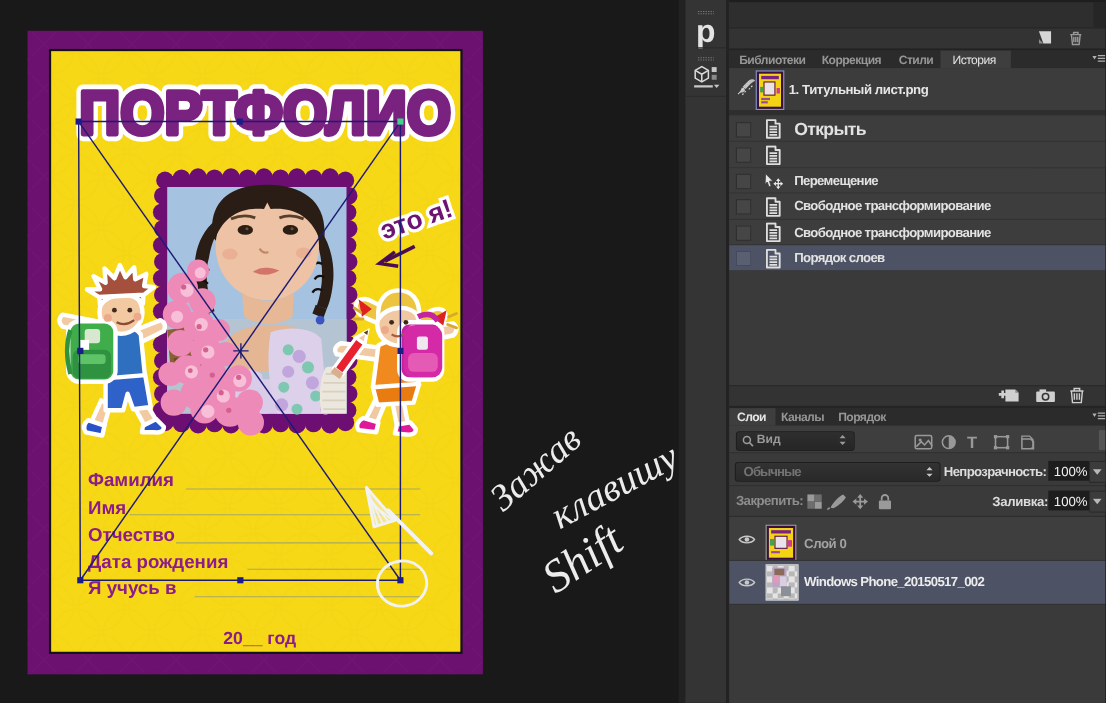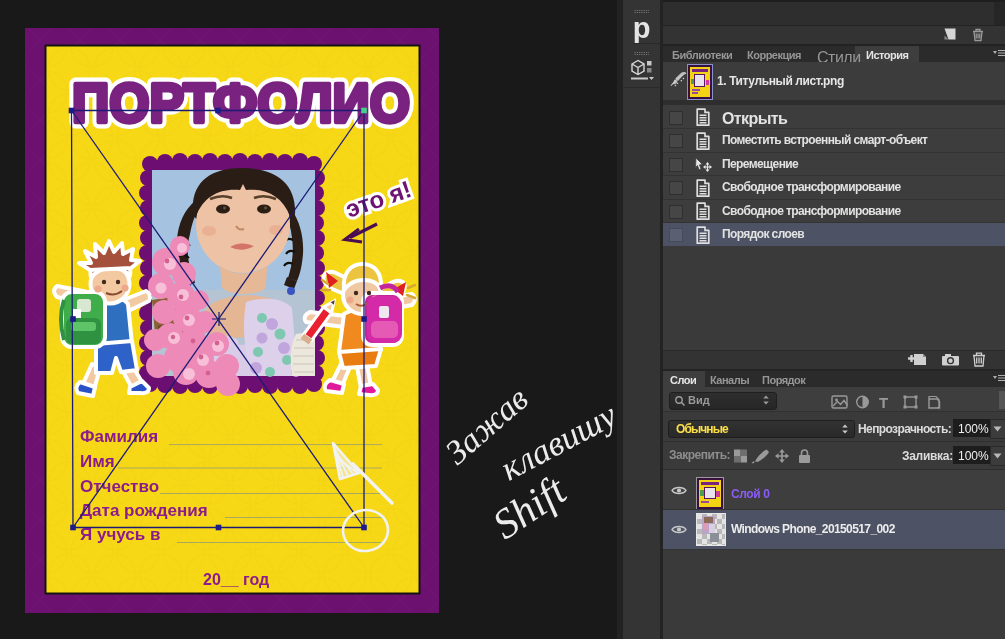--- a/index.html
+++ b/index.html
@@ -352,22 +352,22 @@
     <path d="M33 5.5 h10 M36 5 v-1.5 h4 V5 M34 5.5 l1 9 h6 l1 -9"></path>
     <path d="M36.2 7.5 v5 M38 7.5 v5 M39.8 7.5 v5"></path>
   </g>
 </svg>
 <div class="abs" style="left:663px;top:44px;width:342px;height:2px;background:#222"></div>
 
 <div class="abs" style="left:663px;top:46px;width:342px;height:16px;background:#2b2b2b"></div>
 <div class="abs" style="left:855px;top:46px;width:64px;height:16px;background:#3e3e3e"></div>
 <div class="txt" style="left:672px;top:49px;font-size:11px;font-weight:bold;color:#969696;letter-spacing:-0.5px">Библиотеки</div>
 <div class="txt" style="left:747px;top:49px;font-size:11px;font-weight:bold;color:#969696;letter-spacing:-0.5px">Коррекция</div>
-<div class="txt" style="left:817px;top:49px;font-size:16px;font-weight:normal;color:#969696;letter-spacing:-0.5px">Стили</div>
-<div class="txt" style="left:866px;top:49px;font-size:11px;font-weight:bold;color:#e4e4e4;letter-spacing:-0.5px">История</div>
+<div class="txt" style="left:817px;top:49px;font-size:11px;font-weight:bold;color:#969696;letter-spacing:-0.5px">Стили</div>
+<div class="txt" style="left:866px;top:49px;font-size:11px;font-weight:normal;color:#e4e4e4;letter-spacing:-0.5px">История</div>
 <svg class="abs" style="left:993px;top:49px" width="12" height="10" viewBox="0 0 12 10">
   <path d="M0 2 l4 0 -2 3z" fill="#b0b0b0"></path>
     <path d="M5 1.5h7M5 4h7M5 6.5h7" stroke="#b0b0b0" stroke-width="1.2"></path>
 </svg>
 
 <div class="abs" style="left:663px;top:62px;width:342px;height:38px;background:#3c3c3c"></div>
 <svg class="abs" style="left:668px;top:70px" width="20" height="20" viewBox="0 0 20 20">
   <path d="M13 3 C15 1.5 18 2 18.5 3.5 C16 4.5 13 7.5 10 11 L7 9 C9 6.5 11.5 4.5 13 3Z" fill="#bfbfbf"></path>
   <path d="M6.5 9.5 L9.5 11.5 C9 13.5 7 14.5 4.5 14 C5.5 12.5 5.5 11 6.5 9.5Z" fill="#bfbfbf"></path>
   <path d="M16 8 L12 12 M13.2 5.2 L4 14.5 M8 10.5 L3 15.5 M10 12.8 L6.5 16.5" stroke="#cfcfcf" stroke-width="1.1" stroke-dasharray="1.6,1.4"></path>
@@ -396,21 +396,20 @@
   </div>
 <div class="abs" style="left:663px;top:128.0px;width:342px;height:1px;background:#333"></div>
 <div class="abs" style="left:663px;top:129.0px;width:342px;height:22.5px;background:#3d3d3d">
     <div style="position:absolute;left:6px;top:5px;width:12px;height:12px;background:#464646;border:1px solid #2f2f2f"></div>
     <svg width="16" height="19" viewBox="0 0 16 19" style="position:absolute;left:32px;top:2.5px">
       <path d="M2.2 1.2 H10 V4.4 H13.8 V17.2 H2.2 Z" fill="none" stroke="#dedede" stroke-width="1.7" stroke-linejoin="round"></path>
       <g stroke="#dedede" stroke-width="1.6">
         <path d="M4.5 7.2h7M4.5 9.7h7M4.5 12.2h7M4.5 14.7h7"></path>
       </g>
     </svg>
-    <div style="position:absolute;left:59px;top:4px;font-size:12px;font-weight:bold;color:#e2e2e2;letter-spacing:-0.6px;white-space:nowrap">Поместить встроенный смарт-объект</div>
   </div>
 <div class="abs" style="left:663px;top:151.5px;width:342px;height:1px;background:#333"></div>
 <div class="abs" style="left:663px;top:152.5px;width:275px;height:22.5px;background:#3d3d3d">
     <div style="position:absolute;left:6px;top:5px;width:12px;height:12px;background:#464646;border:1px solid #2f2f2f"></div>
     <svg width="20" height="18" viewBox="0 0 20 18" style="position:absolute;left:30px;top:3px">
       <path d="M3 2 L9.5 8.5 L6.5 8.8 L8 13 L6 13.8 L4.5 9.5 L2.5 11.5 Z" fill="#e8e8e8" stroke="#444" stroke-width="0.8"></path>
       <g fill="#e8e8e8">
         <path d="M14.5 6 l2 2.5 h-4 z M14.5 16 l2 -2.5 h-4 z"></path>
         <path d="M10 11 l2.5 -2 v4 z M19 11 l-2.5 -2 v4 z"></path>
         <path d="M11.5 10.4 h6 v1.2 h-6z M13.9 8 h1.2 v6 h-1.2z"></path>
@@ -518,21 +517,21 @@
   <g fill="none" stroke="#999" stroke-width="1.4">
     <path d="M99 6 h8 l2.5 2.5 v6.5 h-10.5 z"></path>
     <path d="M99 6 v-2.5 h7 l3 3 v8 h-2" stroke-width="1.2"></path>
   </g>
 </svg>
 <div class="abs" style="left:999px;top:391px;width:6px;height:18px;background:#555"></div>
 <div class="abs" style="left:663px;top:411px;width:342px;height:1px;background:#313131"></div>
 
 <div class="abs" style="left:663px;top:412px;width:342px;height:29px;background:#3a3a3a"></div>
 <div class="abs" style="left:668px;top:420px;width:185px;height:16px;background:linear-gradient(#323232,#292929);border:1px solid #1e1e1e;border-radius:3px"></div>
-<div class="txt" style="left:676px;top:422px;font-size:12px;font-weight:bold;color:#fde047;letter-spacing:-0.9px">Обычные</div>
+<div class="txt" style="left:676px;top:422px;font-size:12px;font-weight:bold;color:#737373;letter-spacing:-0.9px">Обычные</div>
 <svg class="abs" style="left:841px;top:424px" width="8" height="10" viewBox="0 0 8 10">
   <path d="M4 0.5 L6.8 3.4 H1.2 Z M4 9.5 L6.8 6.6 H1.2 Z" fill="#c8c8c8"></path>
 </svg>
 <div class="txt" style="left:858px;top:422px;font-size:12px;font-weight:bold;color:#dcdcdc;letter-spacing:-0.6px">Непрозрачность:</div>
 <div class="abs" style="left:953px;top:419px;width:37px;height:18px;background:#1d1d1d"></div>
 <div class="txt" style="left:958px;top:422px;font-size:12px;color:#f0f0f0">100%</div>
 <div class="abs" style="left:990px;top:419px;width:15px;height:18px;background:#3c3c3c;border:1px solid #2a2a2a"></div>
 <svg class="abs" style="left:993px;top:426px" width="9" height="6" viewBox="0 0 9 6">
     <path d="M0.5 0.5 h8 l-4 5z" fill="#b8b8b8"></path>
   </svg>
@@ -574,21 +573,21 @@
   <path d="M1 5.5 C4 1.5 12 1.5 15 5.5 C12 9.5 4 9.5 1 5.5Z" fill="none" stroke="#c8c8c8" stroke-width="1.3"></path>
   <circle cx="8" cy="5.5" r="2.1" fill="#c8c8c8"></circle>
 </svg>
 <div class="abs" style="left:697px;top:478px;width:26px;height:31px;background:#3a1040;outline:1px solid #9a9a9a"></div>
 <div class="abs" style="left:699px;top:480px;width:22px;height:27px;background:#f2d414"></div>
 <div class="abs" style="left:701px;top:482px;width:18px;height:2.5px;background:#7a2280"></div>
 <div class="abs" style="left:705px;top:488px;width:10px;height:10px;background:#e9e2ea;outline:1px solid #5a1560"></div>
 <div class="abs" style="left:700px;top:490px;width:3.5px;height:6px;background:#4aa04a"></div>
 <div class="abs" style="left:716px;top:491px;width:3.5px;height:6px;background:#d2389a"></div>
 <div class="abs" style="left:701px;top:501px;width:8px;height:1.5px;background:#9a4a9a"></div>
-<div class="txt" style="left:731px;top:487px;font-size:12px;font-weight:bold;color:#8b5cf6;letter-spacing:-0.4px">Слой 0</div>
+<div class="txt" style="left:731px;top:487px;font-size:12px;font-weight:bold;color:#a3a3a3;letter-spacing:-0.4px">Слой 0</div>
 <div class="abs" style="left:663px;top:509px;width:342px;height:1px;background:#333"></div>
 
 <div class="abs" style="left:663px;top:510px;width:342px;height:39px;background:#4d5365"></div>
 <svg class="abs" style="left:671px;top:524px" width="16" height="11" viewBox="0 0 16 11">
   <path d="M1 5.5 C4 1.5 12 1.5 15 5.5 C12 9.5 4 9.5 1 5.5Z" fill="none" stroke="#c8c8c8" stroke-width="1.3"></path>
   <circle cx="8" cy="5.5" r="2.1" fill="#c8c8c8"></circle>
 </svg>
 <div class="abs" style="left:697px;top:514px;width:28px;height:31px;outline:1px solid #e8e8e8;background:conic-gradient(#b8b8b8 90deg,#e4e4e4 90deg 180deg,#b8b8b8 180deg 270deg,#e4e4e4 270deg);background-size:10px 10px"></div>
 <div class="abs" style="left:702px;top:516px;width:13px;height:18px;background:#b9a6c6"></div>
 <div class="abs" style="left:704px;top:517px;width:9px;height:6px;background:#8a6a58"></div>

